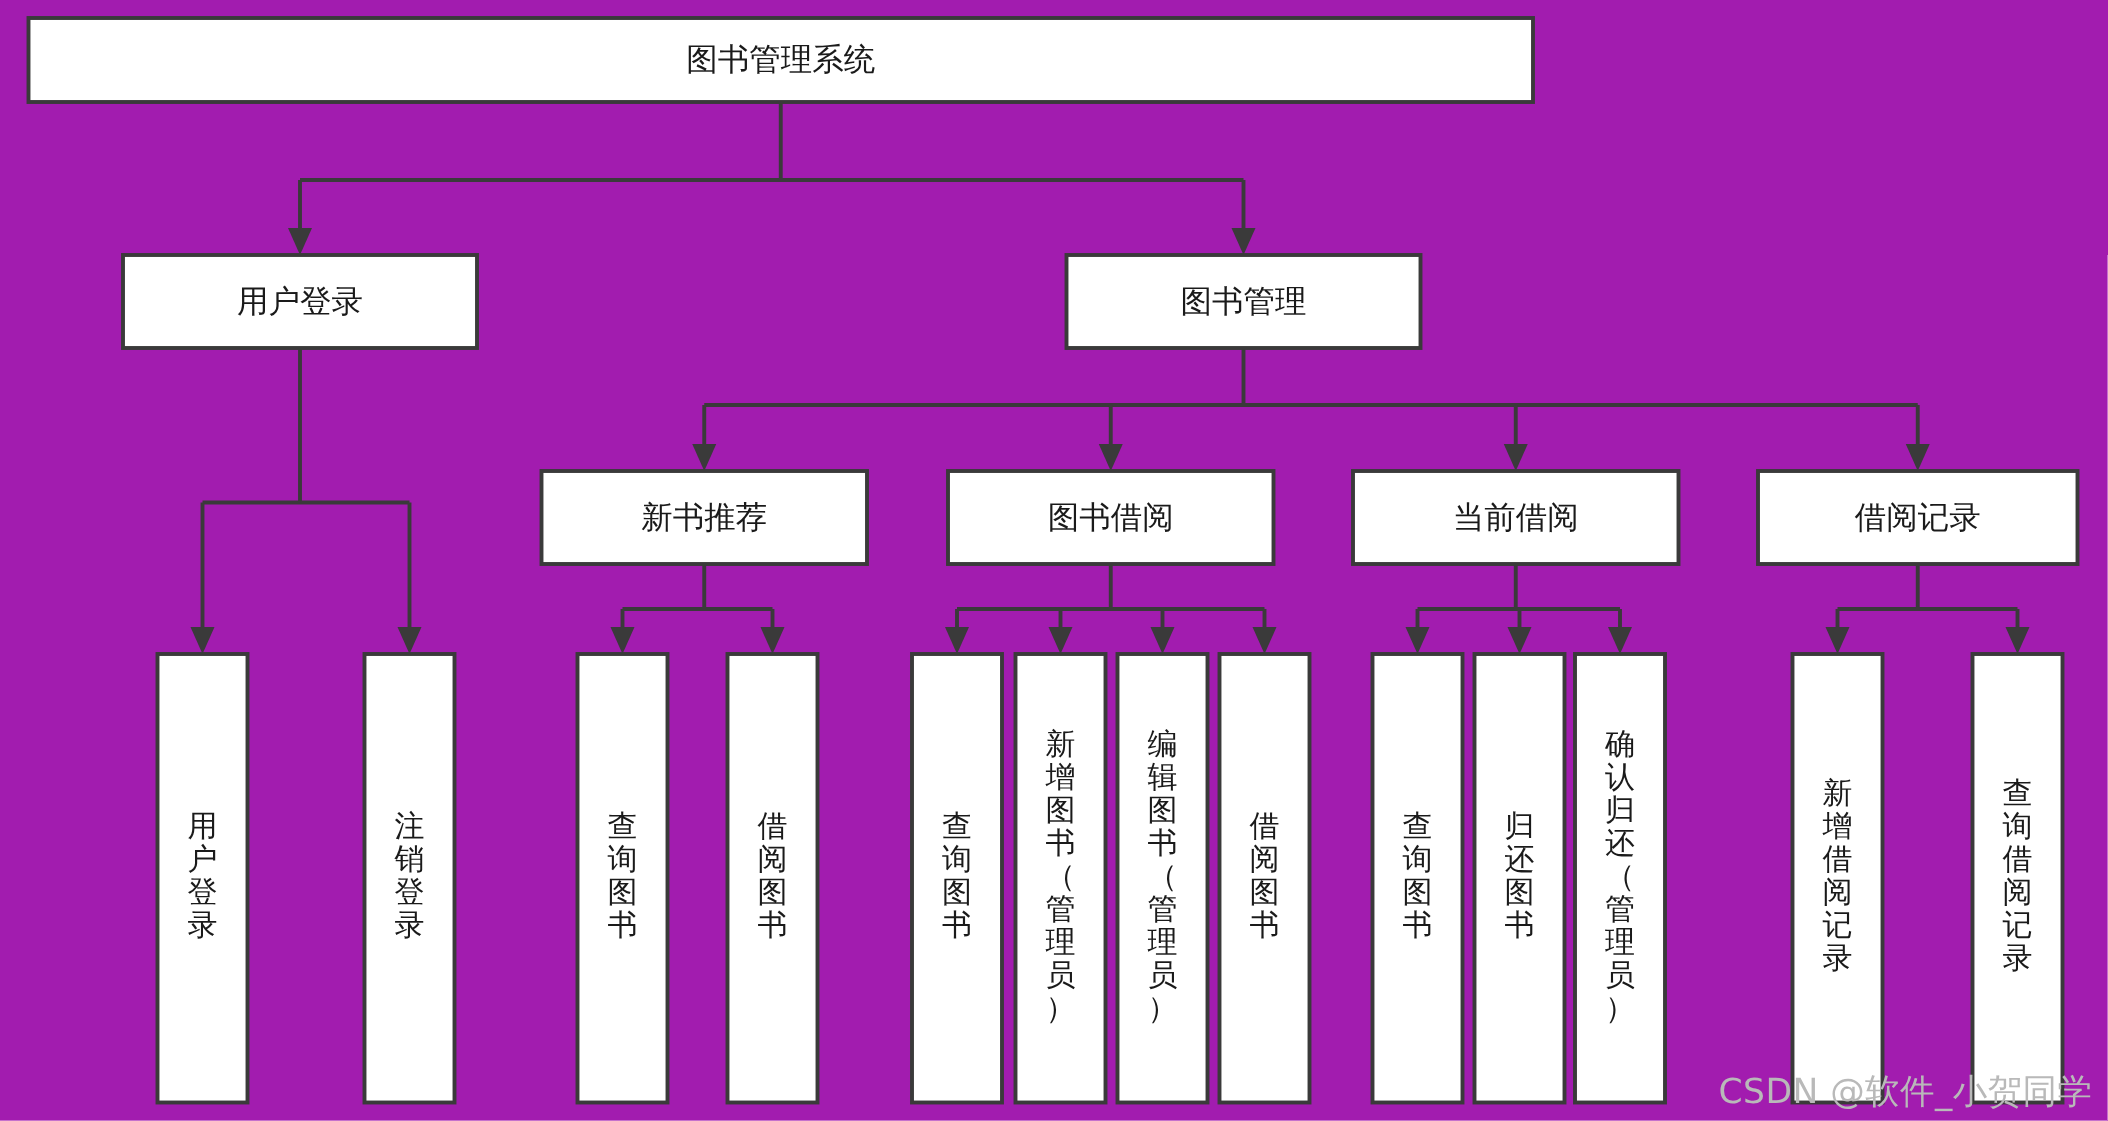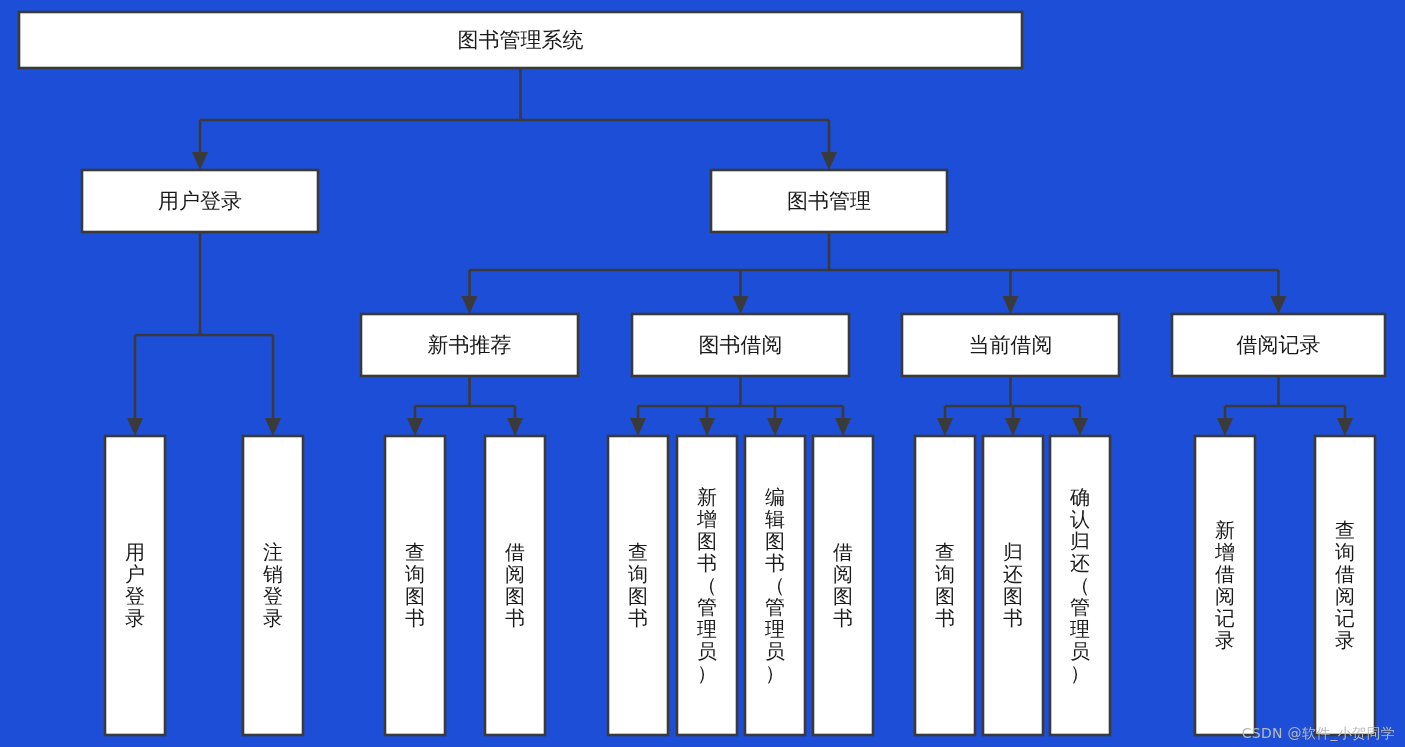--- a/index.html
+++ b/index.html
@@ -11,21 +11,21 @@
   body {
     width: 1405px;
     height: 747px;
     font-family: "DejaVu Sans", "Liberation Sans", sans-serif;
     overflow: hidden;
   }
   #diagram-root {
     position: relative;
     width: 1405px;
     height: 747px;
-    background: #1d4ed8;
+    background: #a21caf;
   }
   svg#flowchart {
     position: absolute;
     top: 0;
     left: 0;
     width: 1405px;
     height: 747px;
     display: block;
   }
   .node-box {
@@ -51,21 +51,21 @@
     dominant-baseline: middle;
   }
   .node-label.vertical-label {
     font-size: 20px;
   }
   .watermark {
     position: absolute;
     right: 10px;
     bottom: 4px;
     color: #b9b9b9;
-    font-size: 14px;
+    font-size: 23px;
     font-family: "DejaVu Sans", "Liberation Sans", sans-serif;
     white-space: nowrap;
     letter-spacing: 0.3px;
     pointer-events: none;
   }
 </style>
 </head>
 <body>
 
 <div id="diagram-root">

